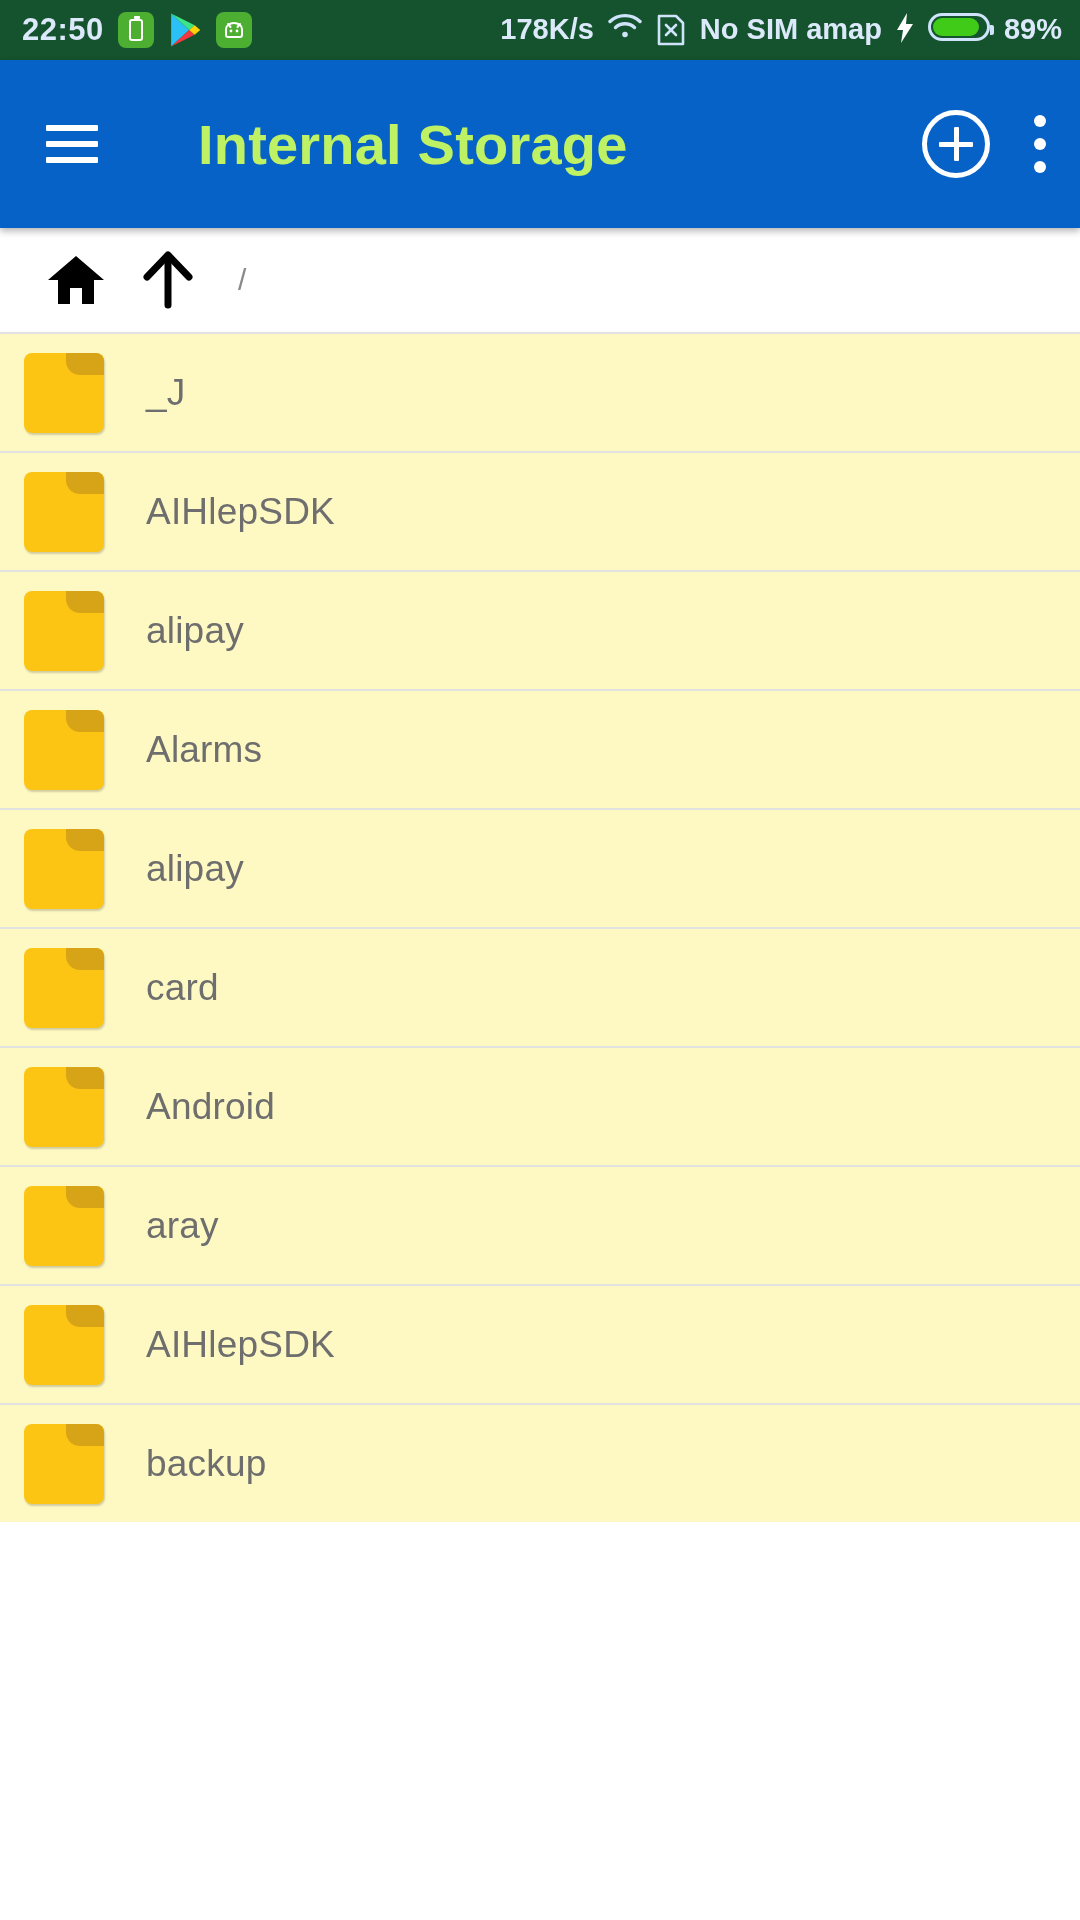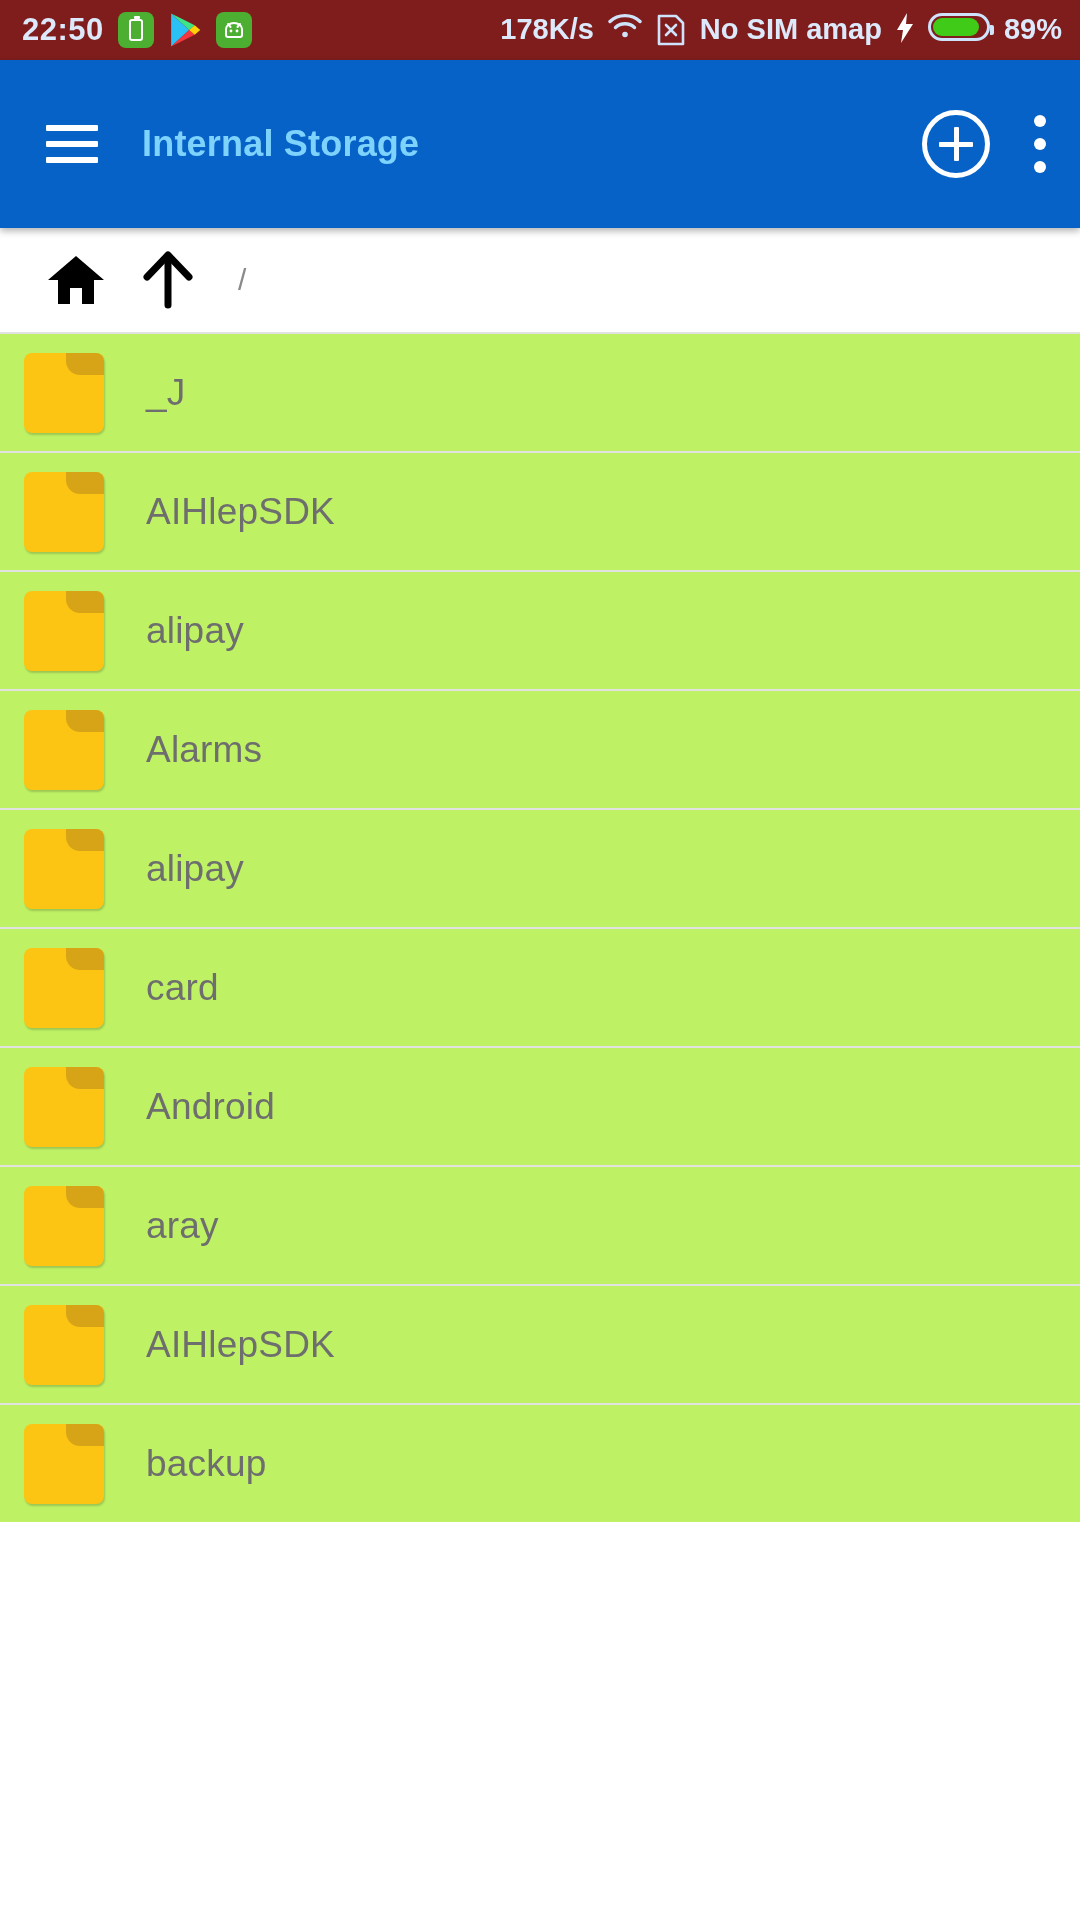--- a/index.html
+++ b/index.html
@@ -7,21 +7,21 @@
     width:1080px; height:1920px;
     background:#ffffff;
     font-family:"Liberation Sans", sans-serif;
     overflow:hidden;
   }
 
   
   .status-bar {
     position:relative;
     height:60px;
-    background:#7f1d1d;
+    background:#14532d;
     display:flex;
     align-items:center;
     padding:0 18px 0 22px;
     color:#ffffff;
   }
   .status-left { display:flex; align-items:center; gap:14px; }
   .status-right { display:flex; align-items:flex-start; gap:14px; margin-left:auto; }
   .clock {
     font-size:31px; font-weight:bold; letter-spacing:0.5px;
     color:#dce9fb;
@@ -70,22 +70,22 @@
     display:flex;
     align-items:center;
     padding:0 34px 0 46px;
     box-shadow:0 3px 7px rgba(0,0,0,0.30);
     position:relative;
     z-index:5;
   }
   .hamburger { width:52px; height:38px; display:flex; flex-direction:column; justify-content:space-between; cursor:pointer; }
   .hamburger span { display:block; height:6px; background:#ffffff; border-radius:1px; }
   .app-title {
-    font-size:36px; font-weight:bold; color:#7dd3fc;
-    margin-left:44px; letter-spacing:0.2px;
+    font-size:56px; font-weight:bold; color:#bef264;
+    margin-left:100px; letter-spacing:0.2px;
   }
   .bar-actions { margin-left:auto; display:flex; align-items:center; gap:44px; }
   .plus-circle {
     width:68px; height:68px; border-radius:50%;
     border:5px solid #ffffff;
     position:relative; cursor:pointer;
   }
   .plus-circle::before, .plus-circle::after {
     content:""; position:absolute; background:#ffffff; border-radius:1px;
   }
@@ -106,21 +106,21 @@
     width:92px; display:flex; align-items:center; justify-content:center;
     cursor:pointer;
   }
   .home-icon { width:58px; height:52px; display:block; }
   .up-icon { width:52px; height:58px; display:block; }
   .crumb-path {
     font-size:30px; color:#8a8a8a; margin-left:24px;
   }
 
   
-  .file-list { background:#bef264; }
+  .file-list { background:#fef9c3; }
   .file-row {
     height:119px;
     display:flex;
     align-items:center;
     padding-left:24px;
     border-top:2px solid #e2e2e2;
     position:relative;
     cursor:pointer;
   }
   .file-row:first-child { border-top:2px solid #e2e2e2; }

